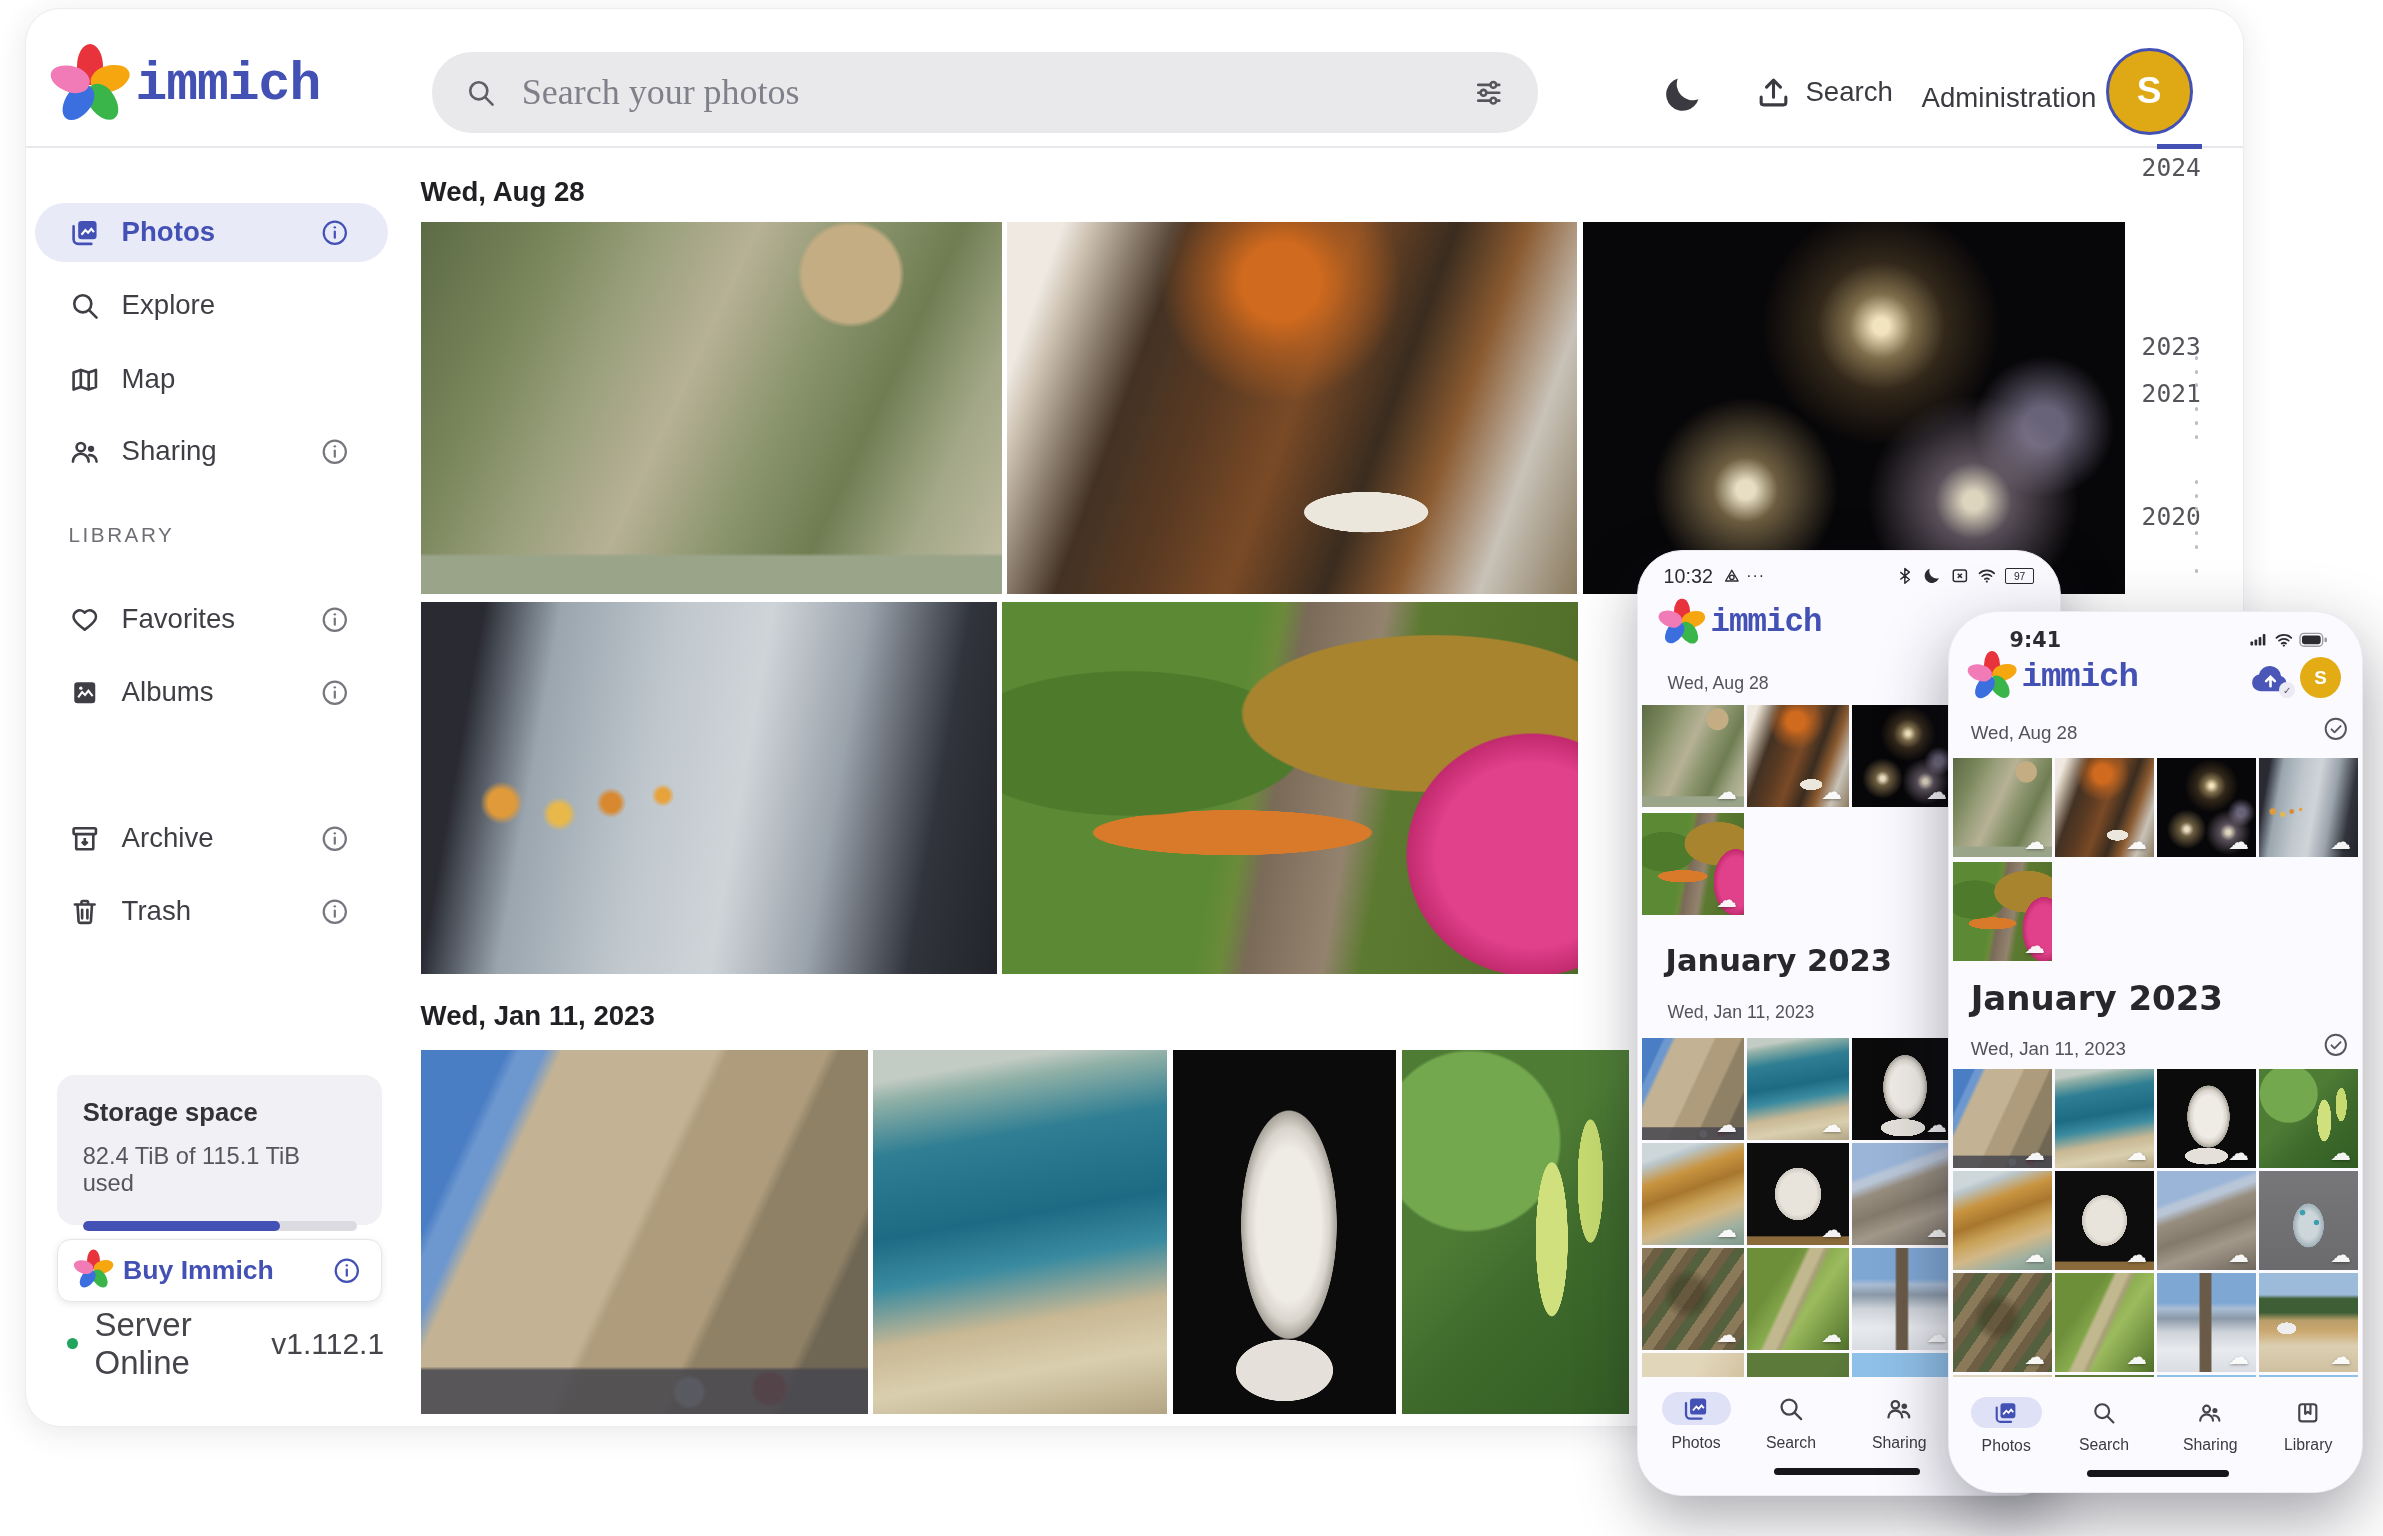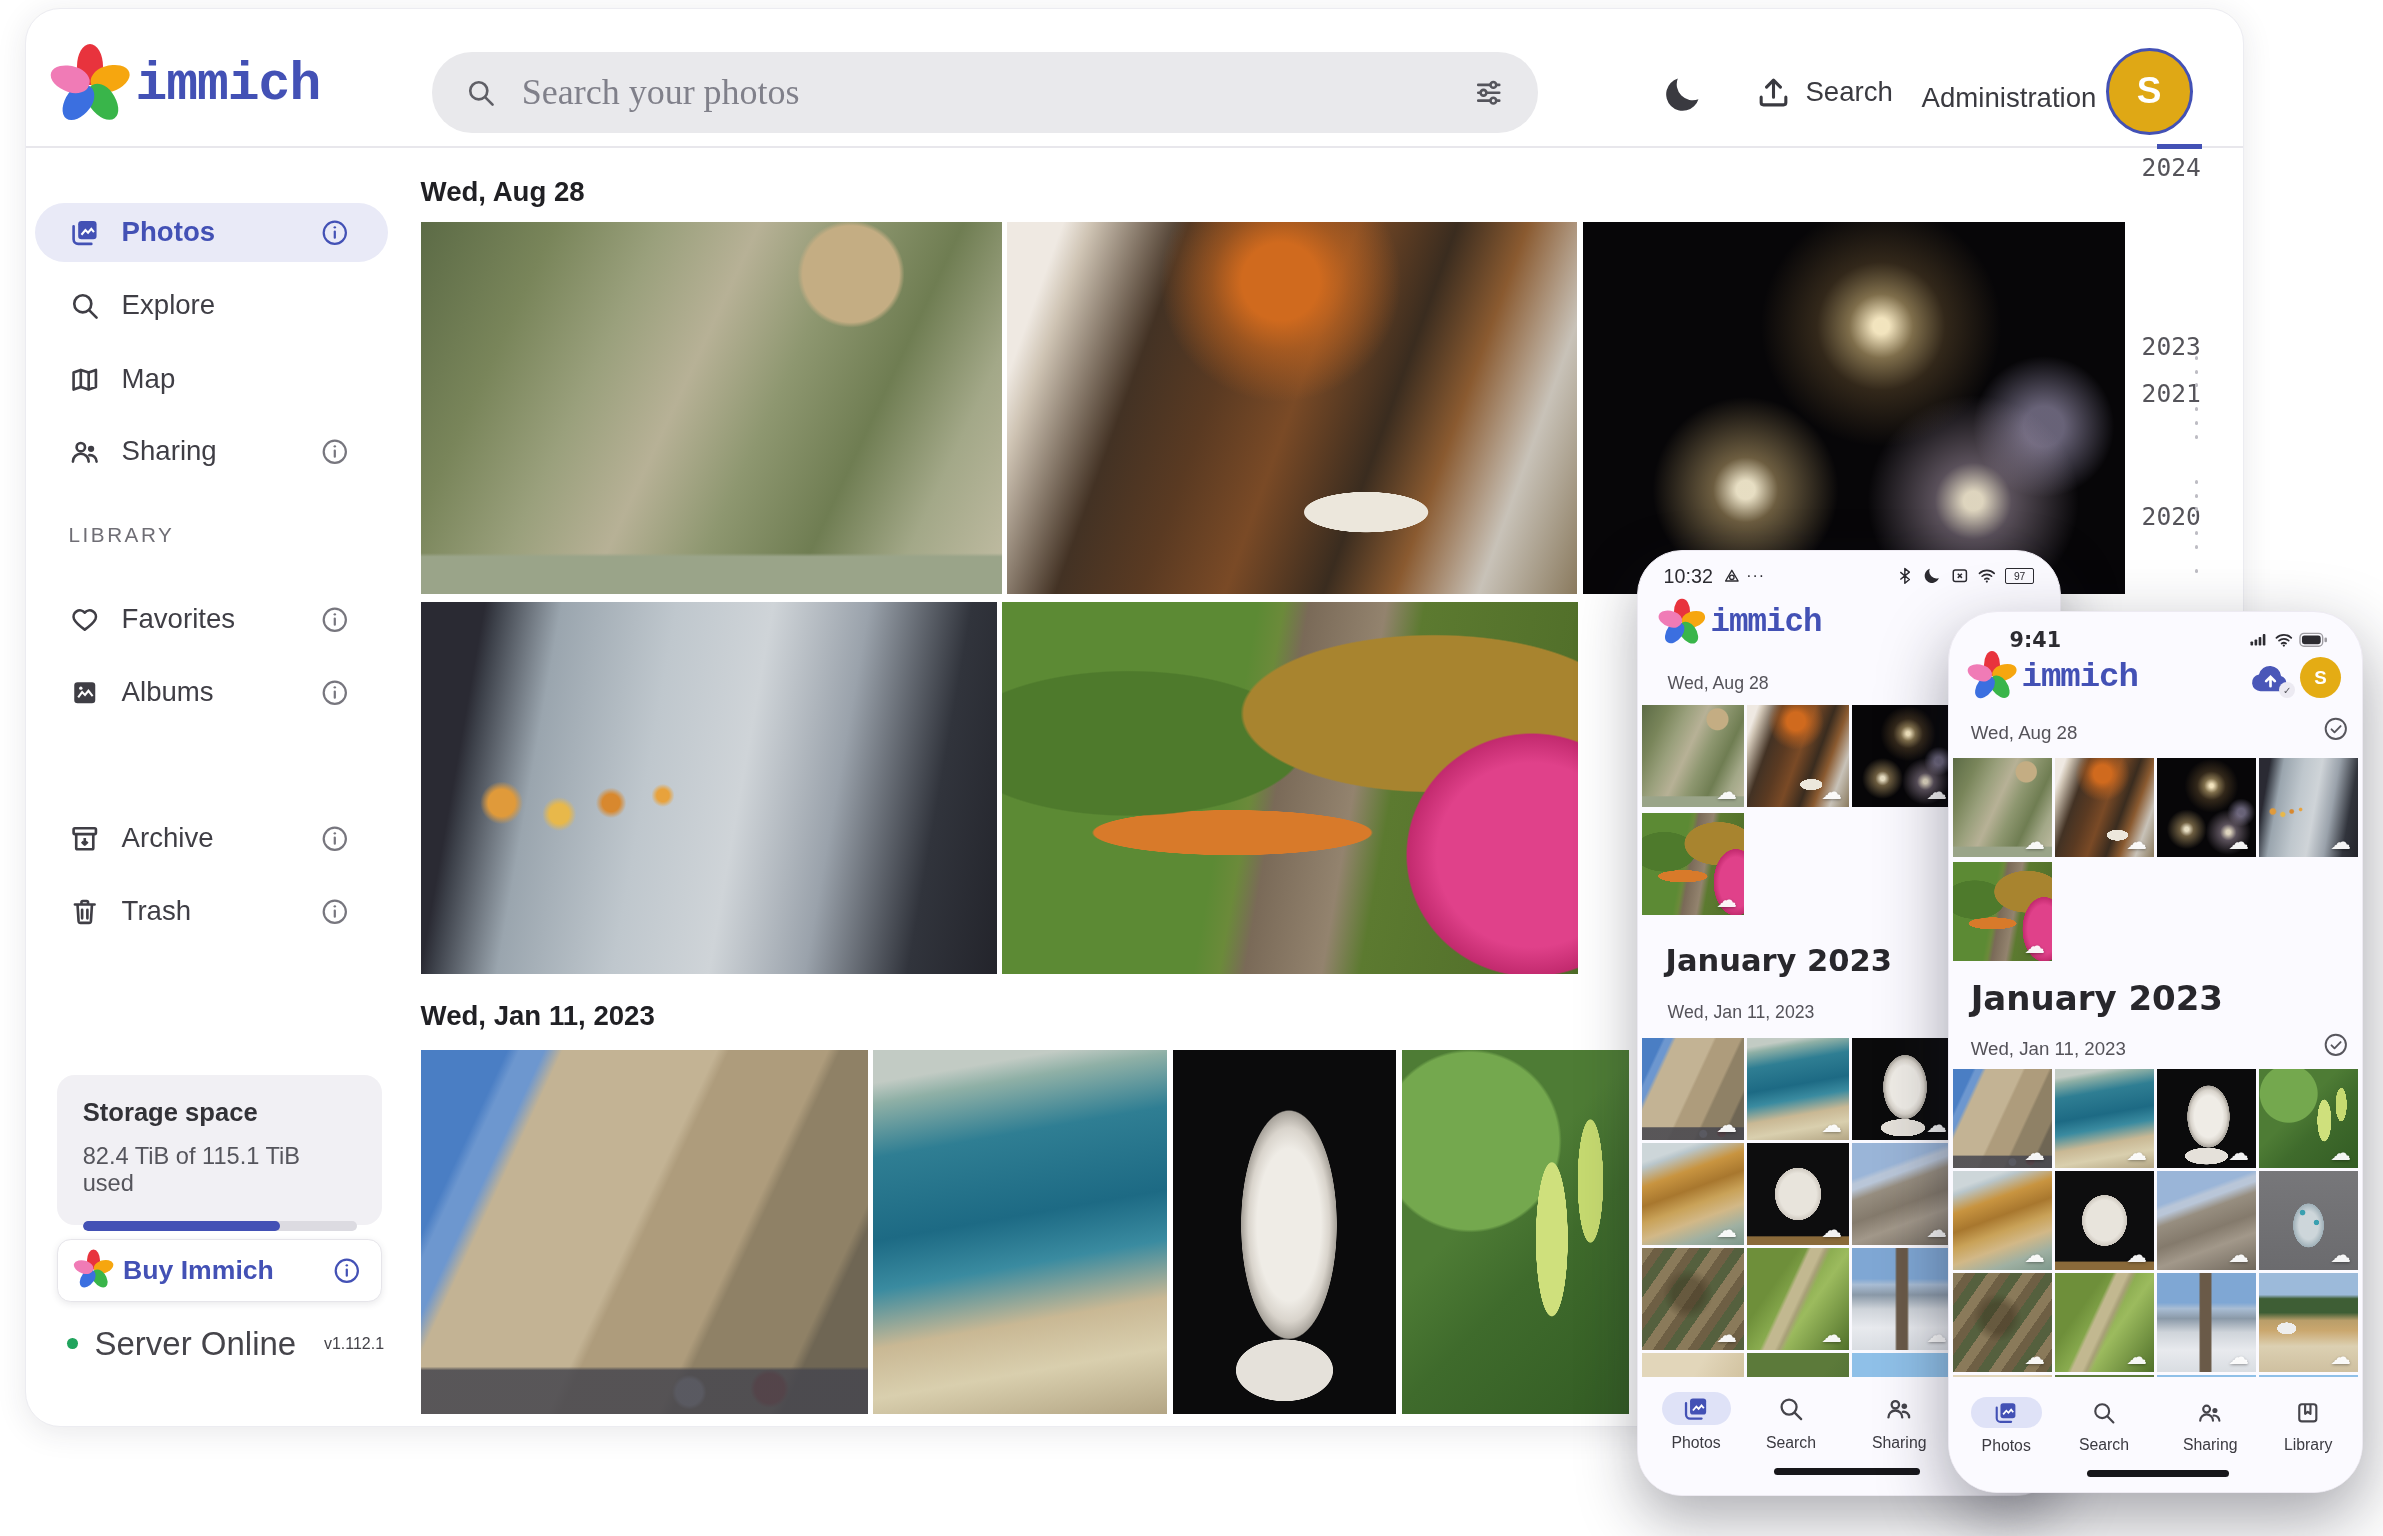--- a/index.html
+++ b/index.html
@@ -45,21 +45,21 @@
   .st-title{font-size:25.6px;font-weight:bold;color:#323237}
   .st-usage{font-size:23.6px;color:#55555c;margin-top:15.8px}
   .st-bar{position:relative;margin-top:23.6px;width:274px;height:9.9px;border-radius:4.9px;background:#dcdbe1;overflow:hidden}
   .st-fill{position:absolute;left:0;top:0;height:100%;border-radius:4.9px;background:#4351b5}
   .buy{position:absolute;left:31.5px;top:1230px;width:325px;height:63px;border-radius:13.8px;background:#fff;
     border:1px solid #e6e5ea;box-shadow:0 2px 7.9px rgba(40,40,60,.10);display:flex;align-items:center;padding:0 19.7px;gap:13.8px;cursor:pointer}
   .buy-label{font-size:26.6px;font-weight:bold;color:#4351b5;flex:1}
   .server{position:absolute;left:31.5px;top:1320px;width:327px;height:29.6px;display:flex;align-items:center}
   .sdot{width:10.8px;height:10.8px;border-radius:50%;background:#21a45d;margin-left:9.9px;flex:none}
   .sv-label{font-size:33px;color:#45444a;margin-left:16.7px;flex:1}
-  .sv-ver{font-size:16px;color:#45444a}
+  .sv-ver{font-size:30px;color:#45444a}
 
   
   .date-h{position:absolute;font-size:27.6px;font-weight:bold;color:#202024}
   .tiles{display:flex;gap:5.9px}
   .tile{flex:none;position:relative;background:#ccc;cursor:pointer}
   .row-m1{position:absolute;left:395px;top:213px}
   .row-m2{position:absolute;left:395px;top:593px}
   .row-m3{position:absolute;left:395px;top:1041px}
   .row-m1 .tile,.row-m2 .tile{height:372px}
   .row-m3 .tile{height:364px}

